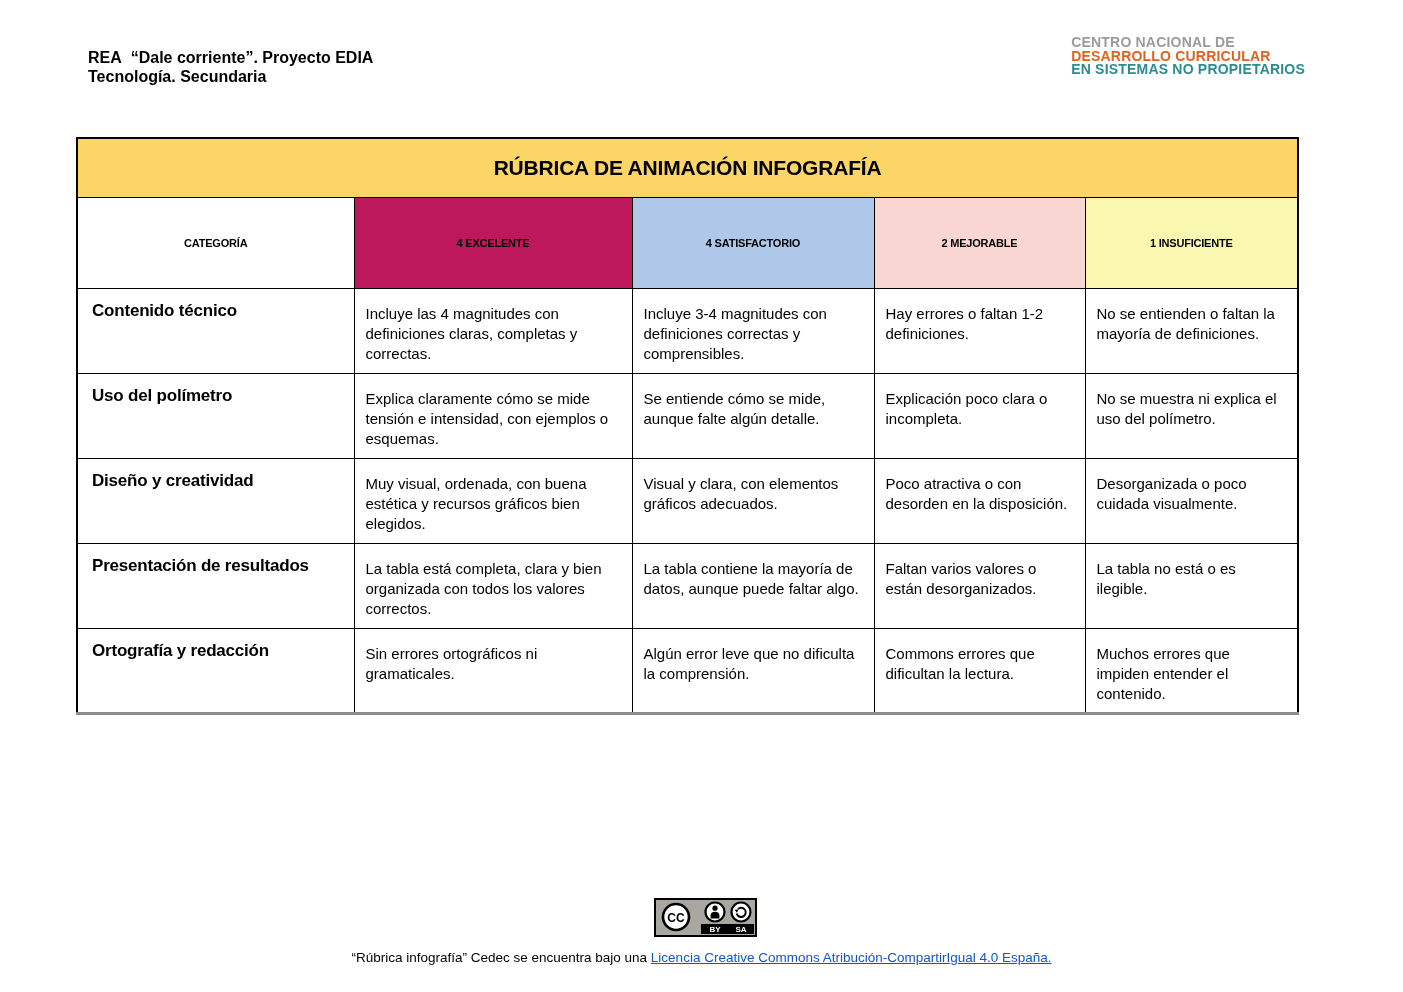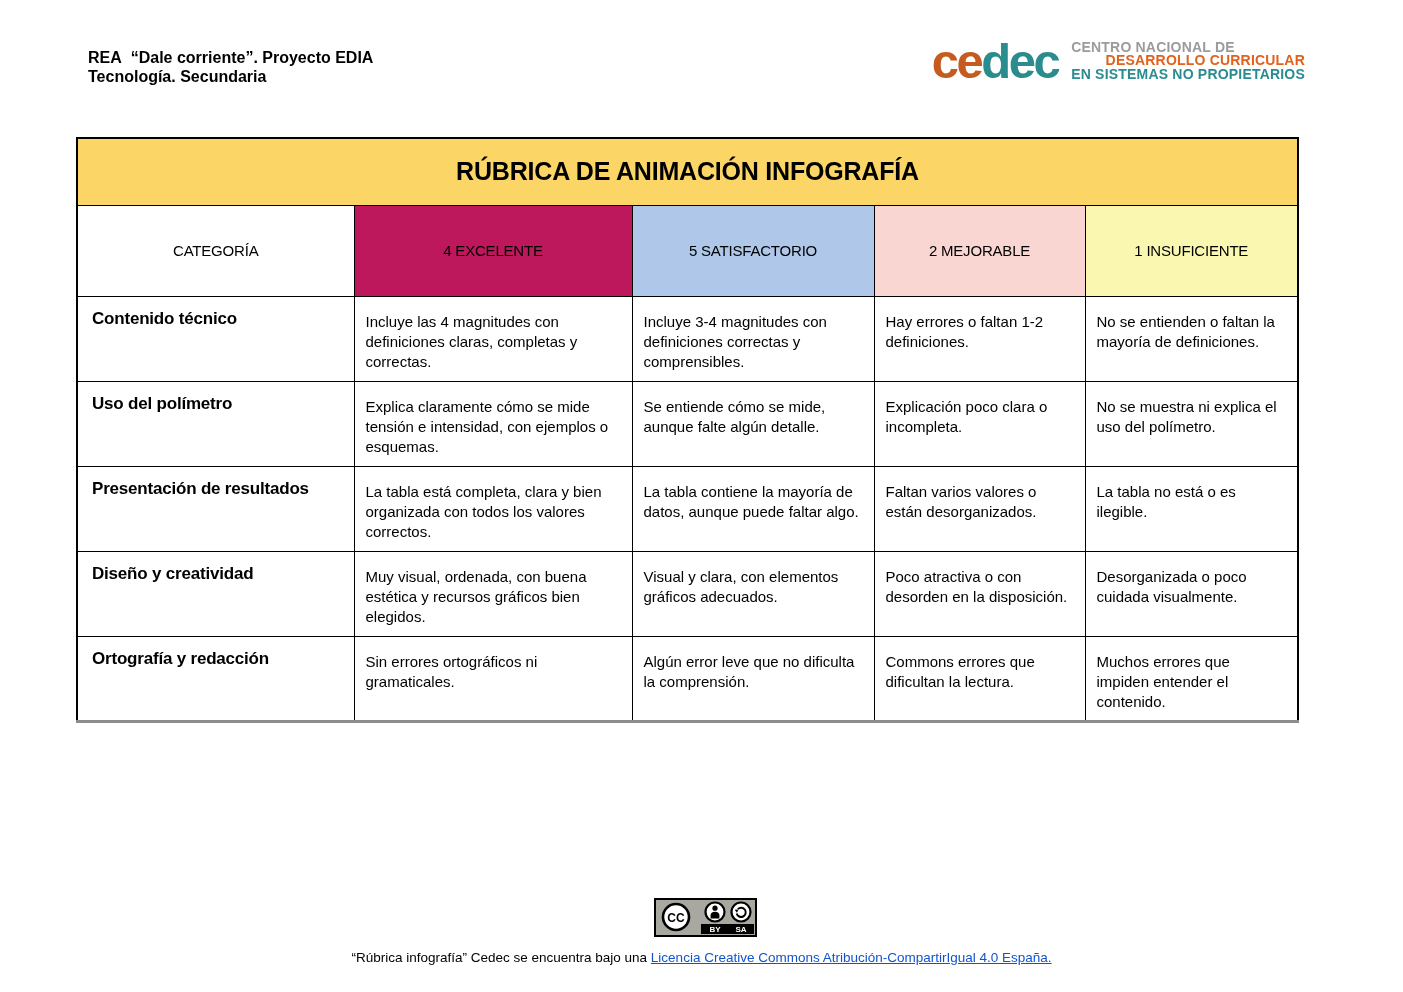--- a/index.html
+++ b/index.html
@@ -17,37 +17,37 @@
 
   
   .logo { position:absolute; top:36px; right:98px; display:flex; align-items:center; gap:13px; }
   .logo-wordmark {
     font-size:49px; font-weight:bold; letter-spacing:-2.5px; line-height:50px;
   }
   .logo-wordmark .ce  { color:#c65b1f; }
   .logo-wordmark .dec { color:#2b8c90; }
   .logo-tagline { font-size:14px; font-weight:bold; line-height:13.5px; letter-spacing:0.2px; }
   .logo-tagline .t1 { color:#9b9b9b; }
-  .logo-tagline .t2 { color:#e0621d;text-align:right; }
+  .logo-tagline .t2 { color:#e0621d; }
   .logo-tagline .t3 { color:#2b8c90; }
 
   
   table.rubric {
     position:absolute; left:76px; top:137px; width:1221px;
     border-collapse:collapse; table-layout:fixed;
     border:2px solid #000; border-bottom:3px solid #8c8c8c;
   }
   table.rubric td, table.rubric th { border:1.5px solid #000; }
   .row-title td {
-    height:67px; background:#fbd566; text-align:center; vertical-align:middle;
-    font-size:25px; font-weight:bold; letter-spacing:-0.2px; border-bottom:2px solid #000;
+    height:59px; background:#fbd566; text-align:center; vertical-align:middle;
+    font-size:21px; font-weight:bold; letter-spacing:-0.2px; border-bottom:2px solid #000;
   }
   .row-head th {
     height:91px; text-align:center; vertical-align:middle;
-    font-size:15px; font-weight:normal; letter-spacing:-0.2px;
+    font-size:11px; font-weight:bold; letter-spacing:-0.2px;
   }
   .col-categoria     { background:#ffffff; }
   .col-excelente     { background:#be185d; }
   .col-satisfactorio { background:#afc7e8; }
   .col-mejorable     { background:#f9d6d2;margin-left:32px; }
   .col-insuficiente  { background:#faf8b0; }
 
   tbody.rubric-body td { height:85px; vertical-align:top; background:#ffffff; }
   td.cat {
     text-align:left; font-weight:bold; font-size:17px; line-height:21px;
@@ -67,21 +67,20 @@
 </style>
 </head>
 <body>
 
 <div class="doc-header">
   <div>REA&nbsp; “Dale corriente”. Proyecto EDIA</div>
   <div>Tecnología. Secundaria</div>
 </div>
 
 <div class="logo">
-  <div class="logo-wordmark"><span class="ce">ce</span><span class="dec">dec</span></div>
   <div class="logo-tagline">
     <div class="t1">CENTRO NACIONAL DE</div>
     <div class="t2">DESARROLLO CURRICULAR</div>
     <div class="t3">EN SISTEMAS NO PROPIETARIOS</div>
   </div>
 </div>
 
 <table class="rubric">
   <colgroup>
     <col style="width:277px">
@@ -90,53 +89,53 @@
       <col style="width:211px">
       <col style="width:213px">
   </colgroup>
   <tbody>
     <tr class="row-title">
       <td colspan="5">RÚBRICA DE ANIMACIÓN INFOGRAFÍA</td>
     </tr>
     <tr class="row-head">
       <th class="col-categoria">CATEGORÍA</th>
       <th class="col-excelente">4 EXCELENTE</th>
-      <th class="col-satisfactorio">5 SATISFACTORIO</th>
+      <th class="col-satisfactorio">4 SATISFACTORIO</th>
       <th class="col-mejorable">2 MEJORABLE</th>
       <th class="col-insuficiente">1 INSUFICIENTE</th>
     </tr>
   </tbody>
   <tbody class="rubric-body">
     <tr>
       <td class="cat">Contenido técnico</td>
       <td class="cell">Incluye las 4 magnitudes con definiciones claras, completas y correctas.</td>
       <td class="cell">Incluye 3-4 magnitudes con definiciones correctas y comprensibles.</td>
       <td class="cell">Hay errores o faltan 1-2 definiciones.</td>
       <td class="cell">No se entienden o faltan la mayoría de definiciones.</td>
     </tr>
     <tr>
       <td class="cat">Uso del polímetro</td>
       <td class="cell">Explica claramente cómo se mide tensión e intensidad, con ejemplos o esquemas.</td>
       <td class="cell">Se entiende cómo se mide, aunque falte algún detalle.</td>
       <td class="cell">Explicación poco clara o incompleta.</td>
       <td class="cell">No se muestra ni explica el uso del polímetro.</td>
     </tr>
     <tr>
+      <td class="cat">Diseño y creatividad</td>
+      <td class="cell">Muy visual, ordenada, con buena estética y recursos gráficos bien elegidos.</td>
+      <td class="cell">Visual y clara, con elementos gráficos adecuados.</td>
+      <td class="cell">Poco atractiva o con desorden en la disposición.</td>
+      <td class="cell">Desorganizada o poco cuidada visualmente.</td>
+    </tr>
+    <tr>
       <td class="cat">Presentación de resultados</td>
       <td class="cell">La tabla está completa, clara y bien organizada con todos los valores correctos.</td>
       <td class="cell">La tabla contiene la mayoría de datos, aunque puede faltar algo.</td>
       <td class="cell">Faltan varios valores o están desorganizados.</td>
       <td class="cell">La tabla no está o es ilegible.</td>
-    </tr>
-    <tr>
-      <td class="cat">Diseño y creatividad</td>
-      <td class="cell">Muy visual, ordenada, con buena estética y recursos gráficos bien elegidos.</td>
-      <td class="cell">Visual y clara, con elementos gráficos adecuados.</td>
-      <td class="cell">Poco atractiva o con desorden en la disposición.</td>
-      <td class="cell">Desorganizada o poco cuidada visualmente.</td>
     </tr>
     <tr>
       <td class="cat">Ortografía y redacción</td>
       <td class="cell">Sin errores ortográficos ni gramaticales.</td>
       <td class="cell">Algún error leve que no dificulta la comprensión.</td>
       <td class="cell">Commons errores que dificultan la lectura.</td>
       <td class="cell">Muchos errores que impiden entender el contenido.</td>
     </tr>
   </tbody>
 </table>

